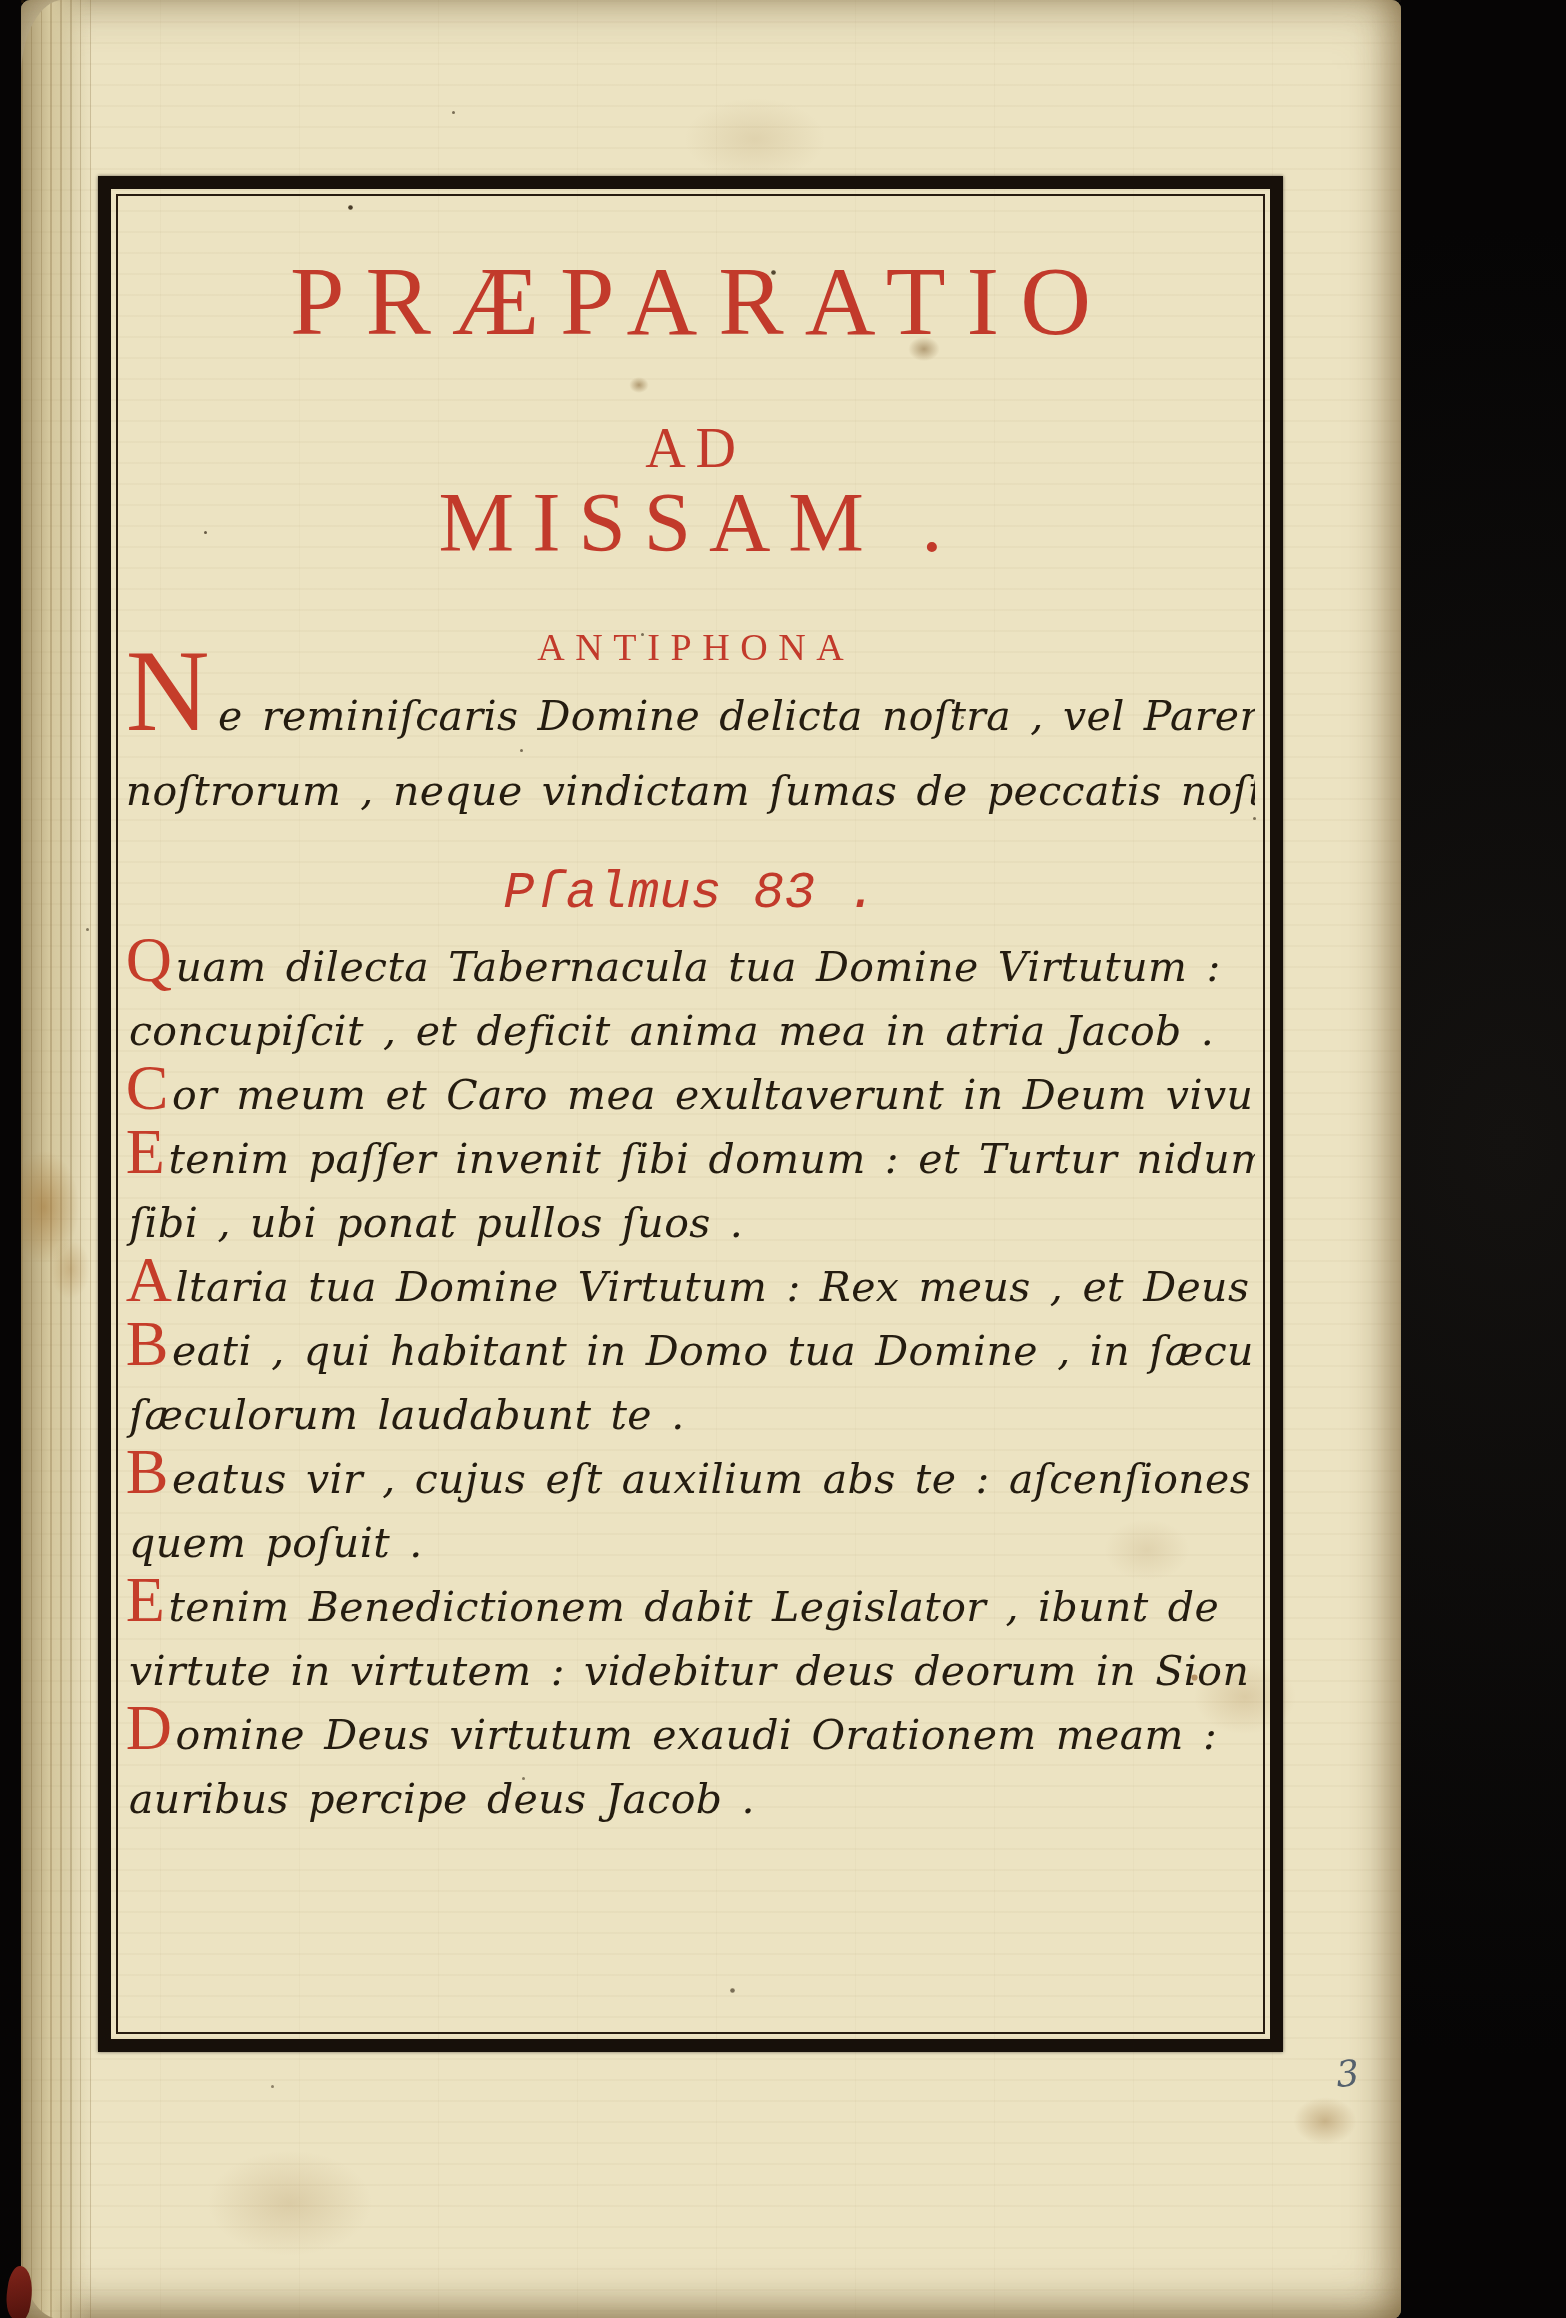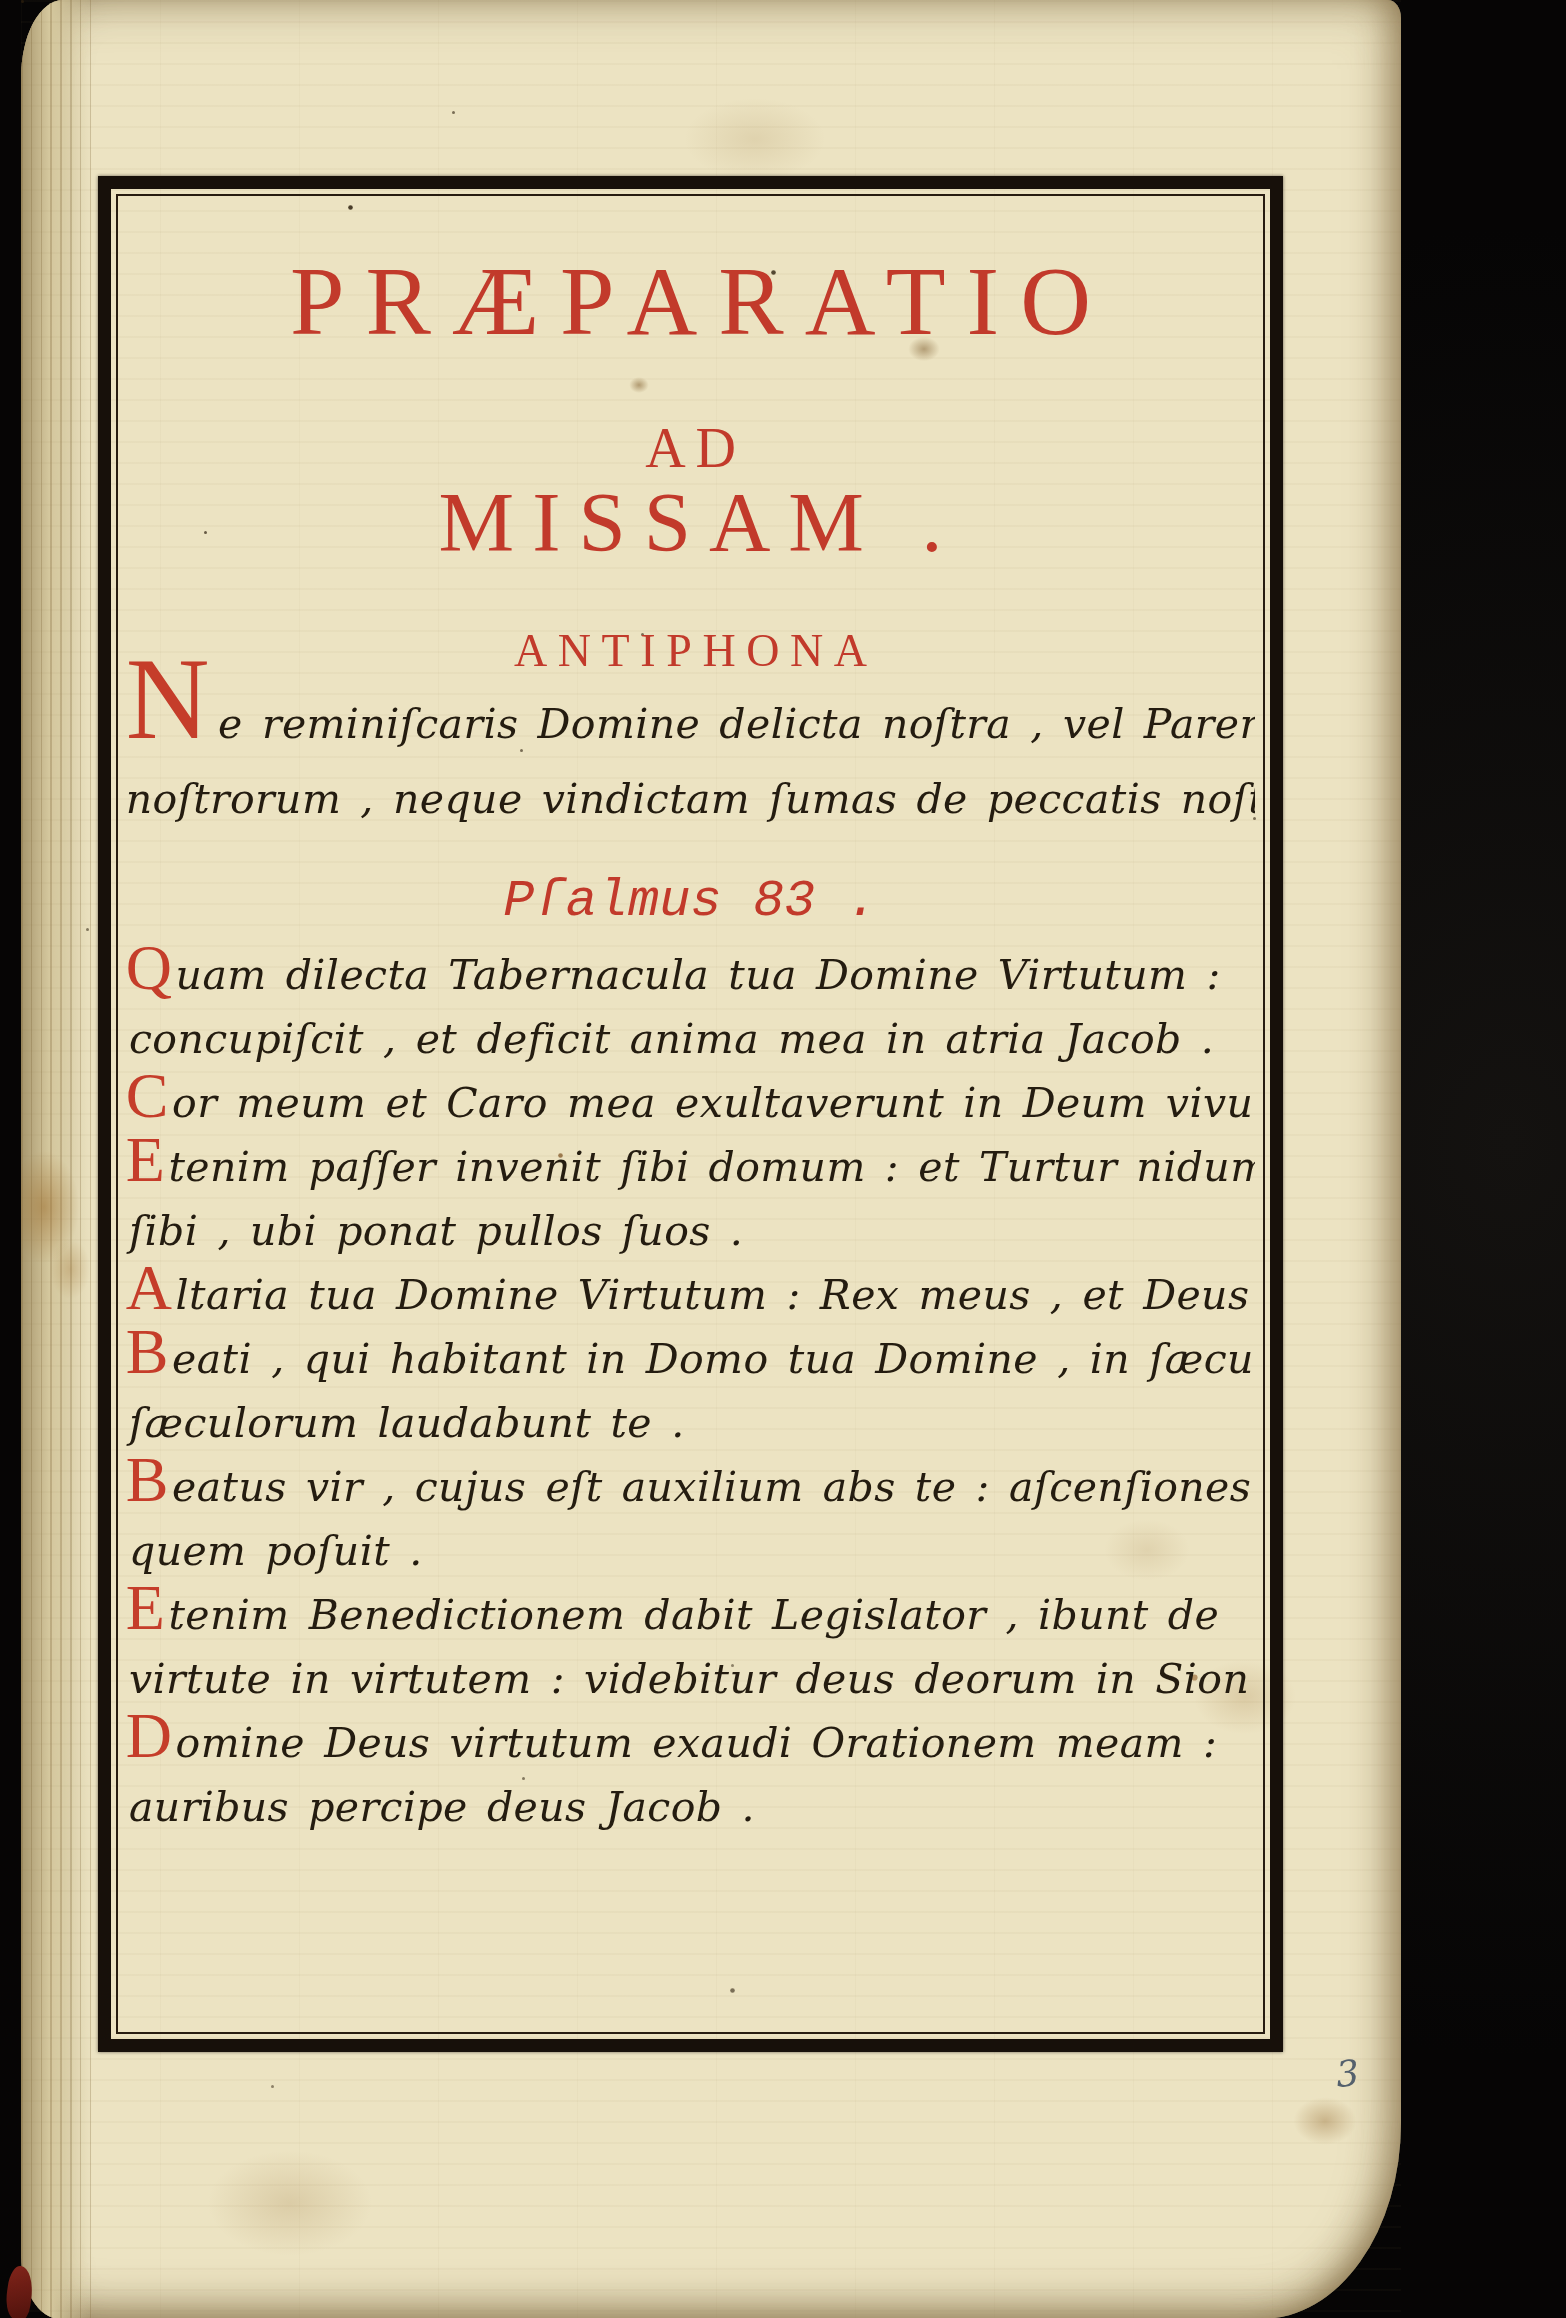--- a/index.html
+++ b/index.html
@@ -11,21 +11,21 @@
   #paper{position:absolute;left:21px;top:0;width:1380px;height:2319px;
     background:#ece3c2;
     border-top-left-radius:42px 78px;
     border-bottom-left-radius:39px 65px;
     border-top-right-radius:13px 18px;
     border-bottom-right-radius:139px 196px;
     box-shadow:
       inset 0 0 57px rgba(100,78,32,.28),
       inset 34px 0 49px -18px rgba(70,48,12,.38),
       inset -23px 0 37px -13px rgba(90,60,20,.45),
-      inset 0 -24.5px 41px -16.3px rgba(90,62,20,.35);}
+      inset 0 -24.5px 41px -16.3px rgba(90,62,20,.35); border-radius: 9px;}
   
   #spine-edges{position:absolute;left:0;top:0;width:75px;height:100%;
     background:
       repeating-linear-gradient(to right, rgba(120,95,50,.28) 0 1.6px, rgba(0,0,0,0) 1.6px 9.8px),
       linear-gradient(to right,#a6956c,#d5c89e 38%,rgba(236,227,194,0) 95%);
     border-top-left-radius:42px 78px;border-bottom-left-radius:39px 65px;}
   
   #texture{position:absolute;inset:0;pointer-events:none;
     background:
       repeating-linear-gradient(to bottom, rgba(140,118,70,.05) 0 1.6px, rgba(0,0,0,0) 1.6px 21px),
@@ -71,21 +71,21 @@
     box-shadow:0 0 3.3px rgba(23,16,10,.6);}
   #frame-inner{position:absolute;inset:4.9px;border:2.4px solid #271c10;}
   #frame-content{position:absolute;inset:8.2px 14.7px;overflow:hidden;}
 
   
   .redcaps{font-family:"Liberation Serif","DejaVu Serif",serif;color:#c23a2b;
     text-align:center;white-space:nowrap;}
   #t-main{font-size:98px;letter-spacing:21px;padding-left:21px;margin-top:51px;line-height:1.1;}
   #t-ad{font-size:56px;letter-spacing:9.8px;padding-left:9.8px;margin-top:64px;line-height:1;}
   #t-missam{font-size:85px;letter-spacing:18px;padding-left:18px;line-height:1.1;}
-  #t-antiphona{font-size:46px;letter-spacing:10.6px;padding-left:10.6px;margin-top:59px;line-height:1;font-family:Liberation Serif, serif;}
+  #t-antiphona{font-size:38px;letter-spacing:10.6px;padding-left:10.6px;margin-top:59px;line-height:1;font-family:Liberation Serif, serif;}
 
   
   .script{font-family:"DejaVu Serif",serif;font-style:italic;color:#241c10;
     font-size:41px;letter-spacing:0.4px;word-spacing:.14em;white-space:nowrap;}
   .versal{font-family:"Liberation Serif","DejaVu Serif",serif;font-style:normal;
     color:#c53d2a;line-height:0.8px;}
   #antiphon{margin-top:13px;text-align:left;line-height:75px;}
   #antiphon .versal{font-size:116px;margin-right:8.2px;}
   #psalm-heading{font-family:Liberation Mono, monospace;font-style:italic;color:#c23a2b;
     font-size:52px;text-align:center;margin-top:34px;line-height:62px;white-space:nowrap;}

